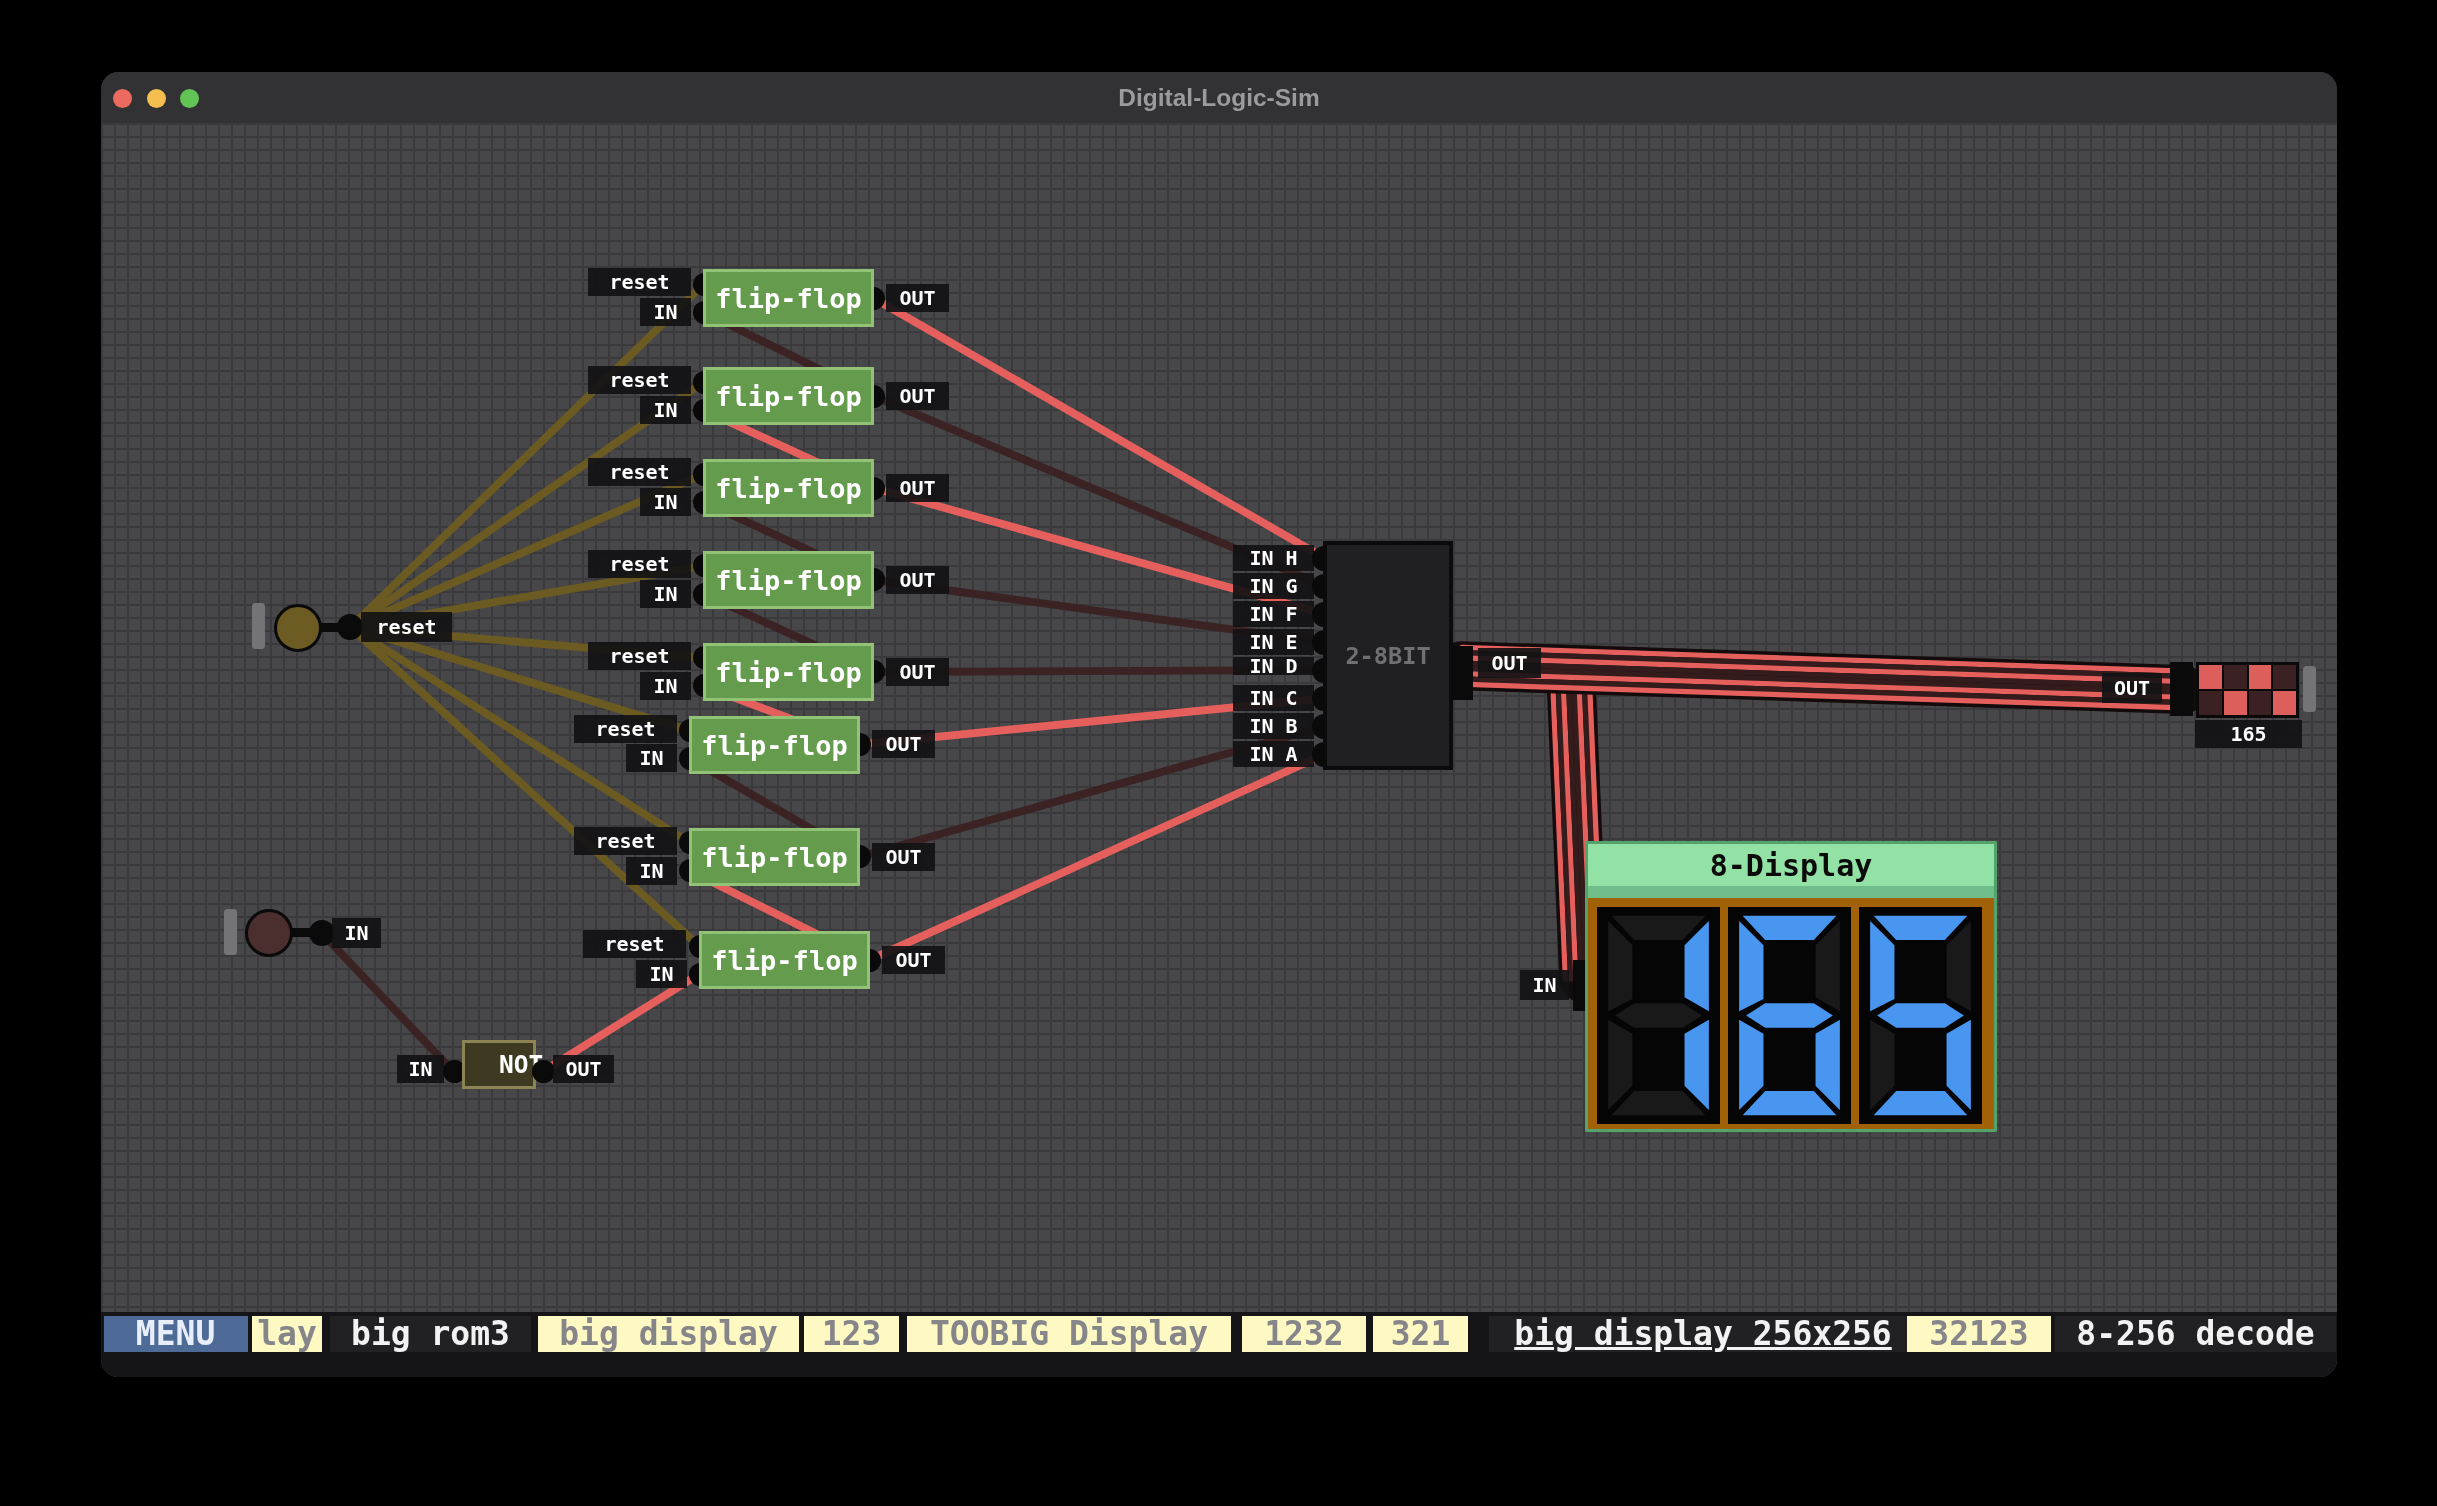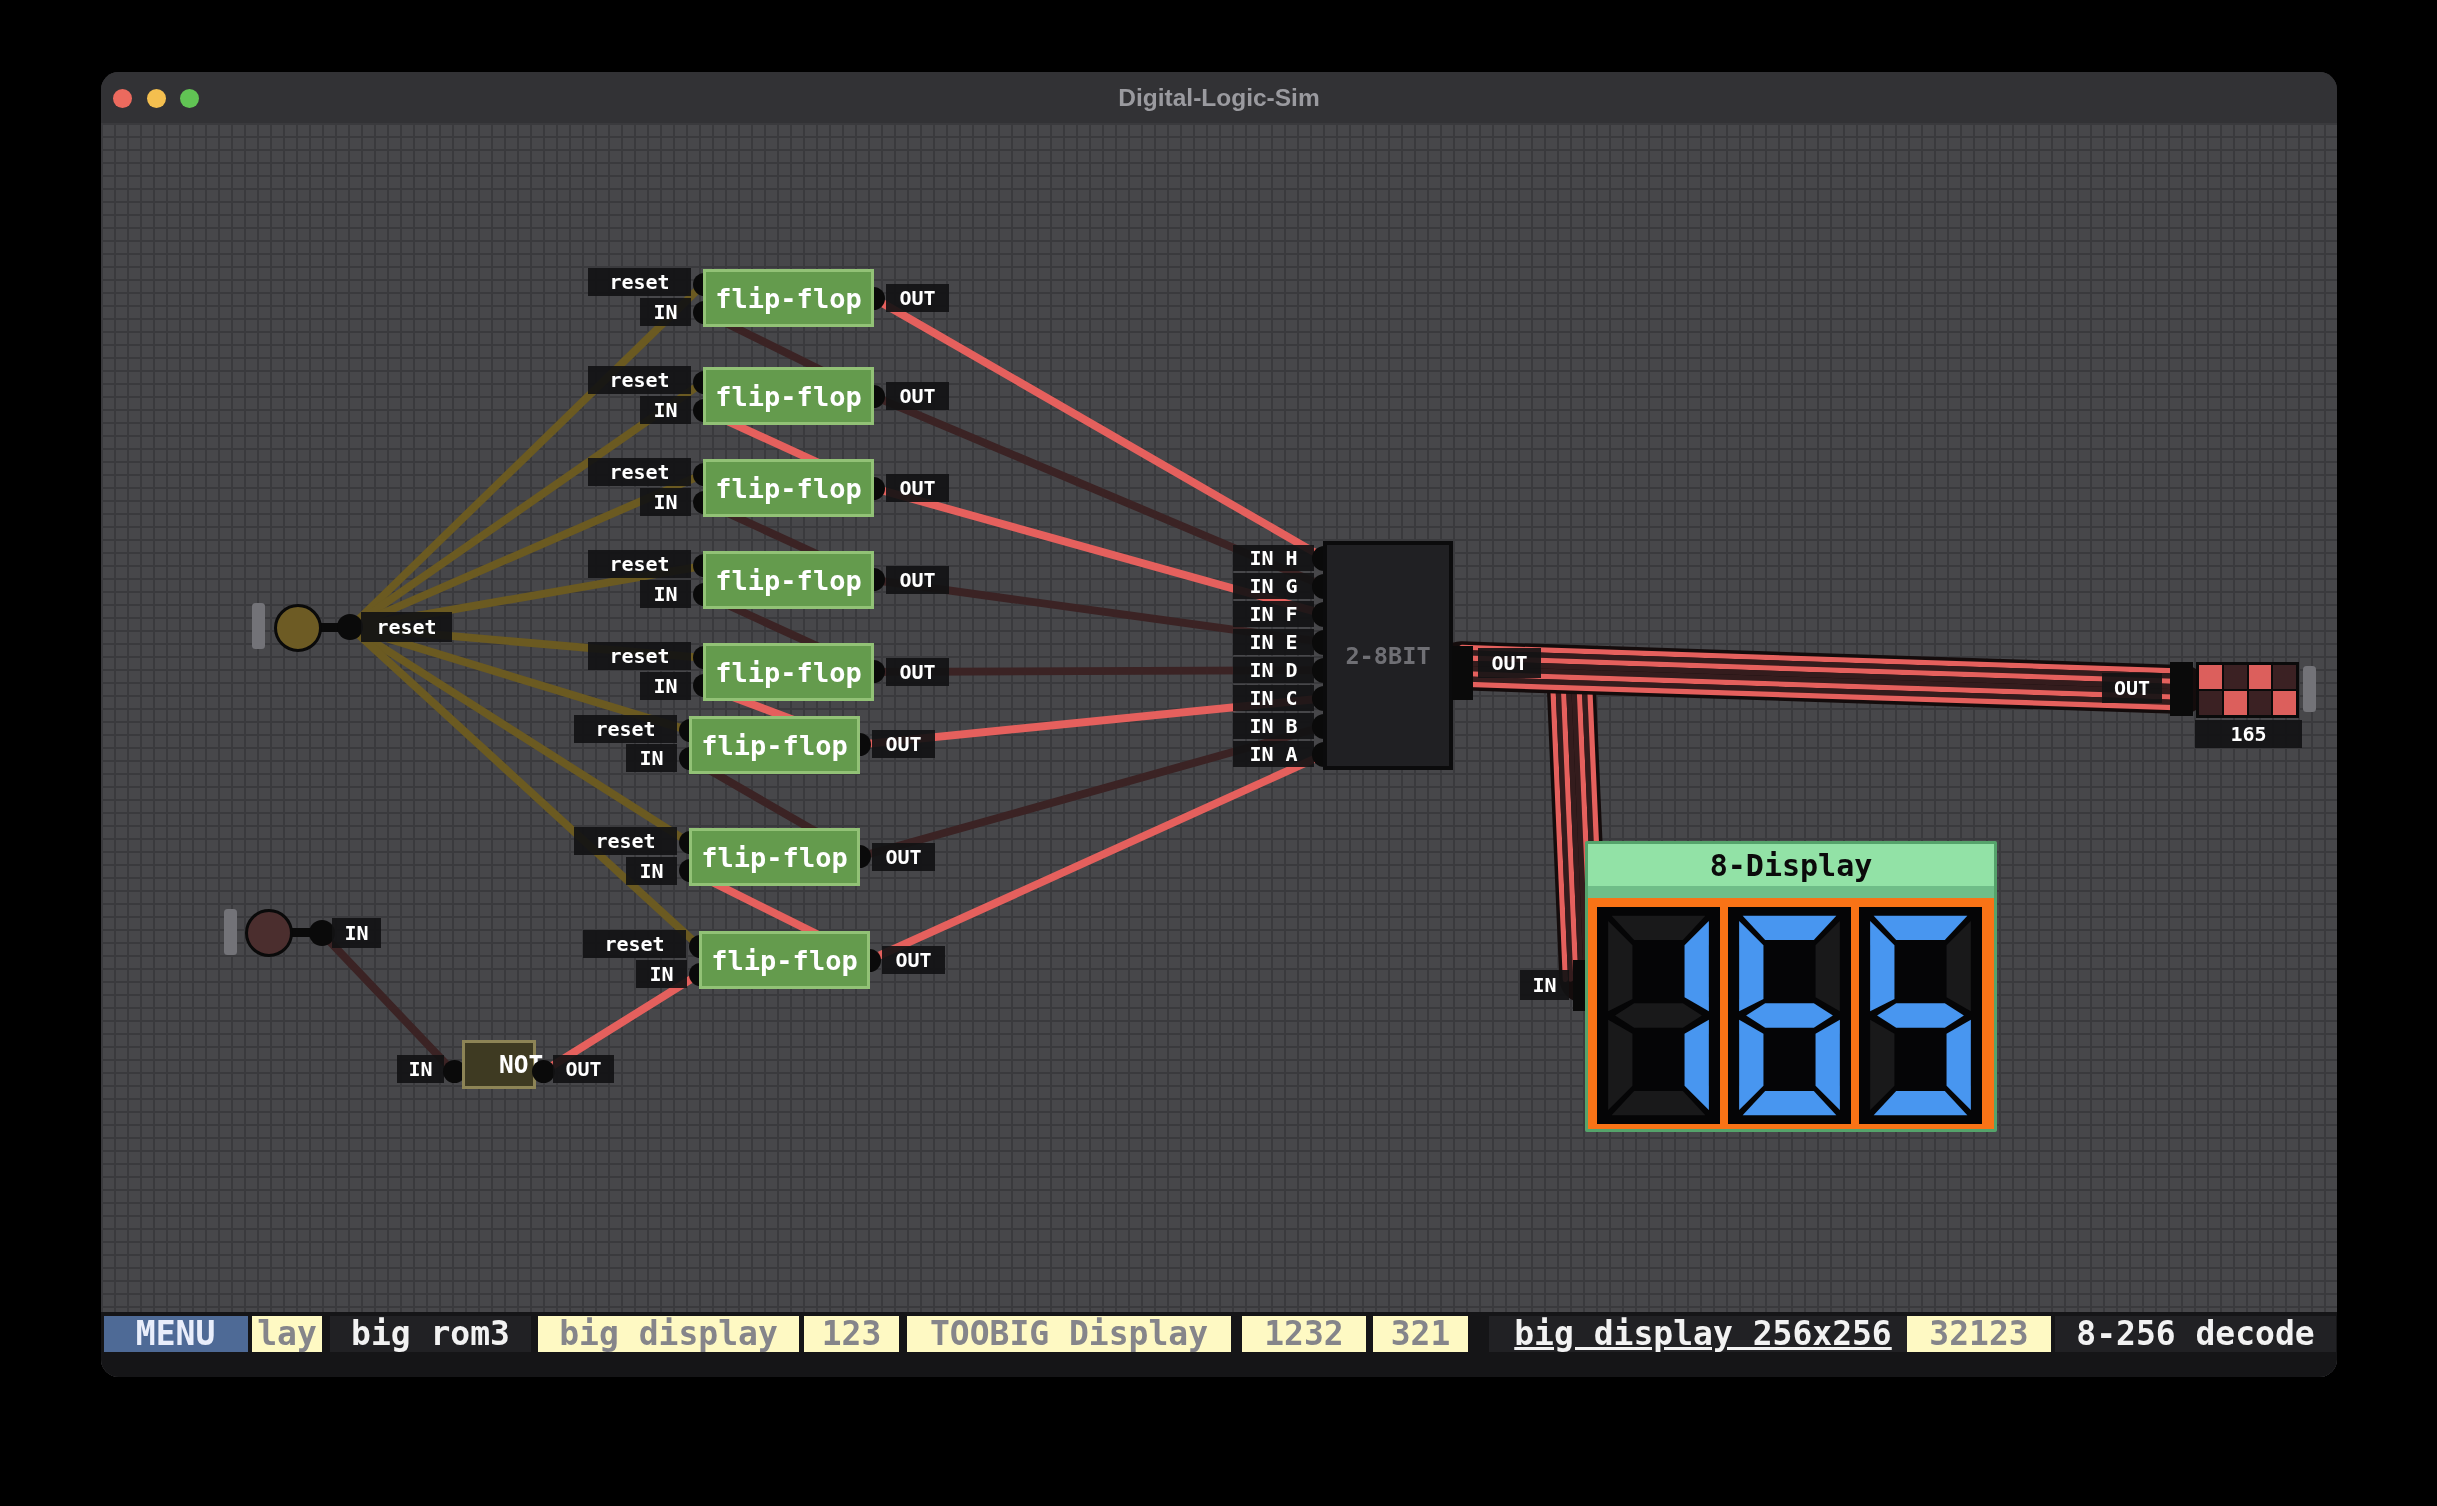--- a/index.html
+++ b/index.html
@@ -31,21 +31,21 @@
       font-size:27px;font-weight:bold;display:flex;align-items:center;justify-content:center;}
   .combiner{position:absolute;left:1222px;top:469px;width:130px;height:229px;
             background:#202023;border:4.4px solid #0b0b0c;box-sizing:border-box;
             color:#6f6f74;font-size:23.6px;font-weight:bold;
             display:flex;align-items:center;justify-content:center;}
   .notbox{position:absolute;left:361px;top:968px;width:74px;height:49px;
           background:#3e3a22;border:3.5px solid #8d8456;box-sizing:border-box;color:#fff;
           font-size:24.5px;font-weight:bold;display:flex;align-items:center;justify-content:center;padding-left:44px;}
   .blockpin{position:absolute;background:#0a0a0a;}
   .display{position:absolute;left:1484px;top:769px;width:412px;height:291px;
-           background:#f97316;border:3.5px solid #55a36b;box-sizing:border-box;border-radius:1.8px;}
+           background:#a16207;border:3.5px solid #55a36b;box-sizing:border-box;border-radius:1.8px;}
   .disp-header{position:absolute;left:0;top:0;width:100%;height:42px;background:#92e2a6;
                color:#0b0b0b;font-size:30px;font-weight:bold;
                display:flex;align-items:center;justify-content:center;}
   .disp-band{position:absolute;left:0;top:42px;width:100%;height:12.3px;background:#6fbd88;}
   .digit{position:absolute;top:63px;width:123px;height:217px;background:#050506;}
   .checker{position:absolute;left:2095px;top:590px;width:103px;height:56px;
            background:#0a0a0a;border:2.6px solid #0a0a0a;box-sizing:border-box;
            display:grid;grid-template-columns:repeat(4,1fr);grid-template-rows:repeat(2,1fr);}
   .toolbar{position:absolute;left:0;top:1240px;width:2236px;height:65px;background:#151517;z-index:4;}
   .tbtn{position:absolute;top:3.5px;height:36px;display:flex;align-items:center;
@@ -194,21 +194,21 @@
 
     <div id="combiner-io">
         <div class="label" style="left:1132px;top:473px;width:81px;height:26px">IN H</div>
     <div class="pin" style="left:1211px;top:474px;width:24.5px;height:24.5px"></div>
         <div class="label" style="left:1132px;top:501px;width:81px;height:26px">IN G</div>
     <div class="pin" style="left:1211px;top:502px;width:24.5px;height:24.5px"></div>
         <div class="label" style="left:1132px;top:529px;width:81px;height:26px">IN F</div>
     <div class="pin" style="left:1211px;top:530px;width:24.5px;height:24.5px"></div>
         <div class="label" style="left:1132px;top:557px;width:81px;height:26px">IN E</div>
     <div class="pin" style="left:1211px;top:558px;width:24.5px;height:24.5px"></div>
-        <div class="label" style="left:1132px;top:585px;width:81px;height:26px">IN D</div>
+        <div class="label" style="left:1132px;top:585px;width:81px;height:18px">IN D</div>
     <div class="pin" style="left:1211px;top:586px;width:24.5px;height:24.5px"></div>
         <div class="label" style="left:1132px;top:613px;width:81px;height:26px">IN C</div>
     <div class="pin" style="left:1211px;top:614px;width:24.5px;height:24.5px"></div>
         <div class="label" style="left:1132px;top:641px;width:81px;height:26px">IN B</div>
     <div class="pin" style="left:1211px;top:642px;width:24.5px;height:24.5px"></div>
         <div class="label" style="left:1132px;top:669px;width:81px;height:26px">IN A</div>
     <div class="pin" style="left:1211px;top:670px;width:24.5px;height:24.5px"></div>
       </div>
     <div class="combiner">2-8BIT</div>
     <div class="blockpin" style="left:1351px;top:574px;width:21px;height:54px"></div>

